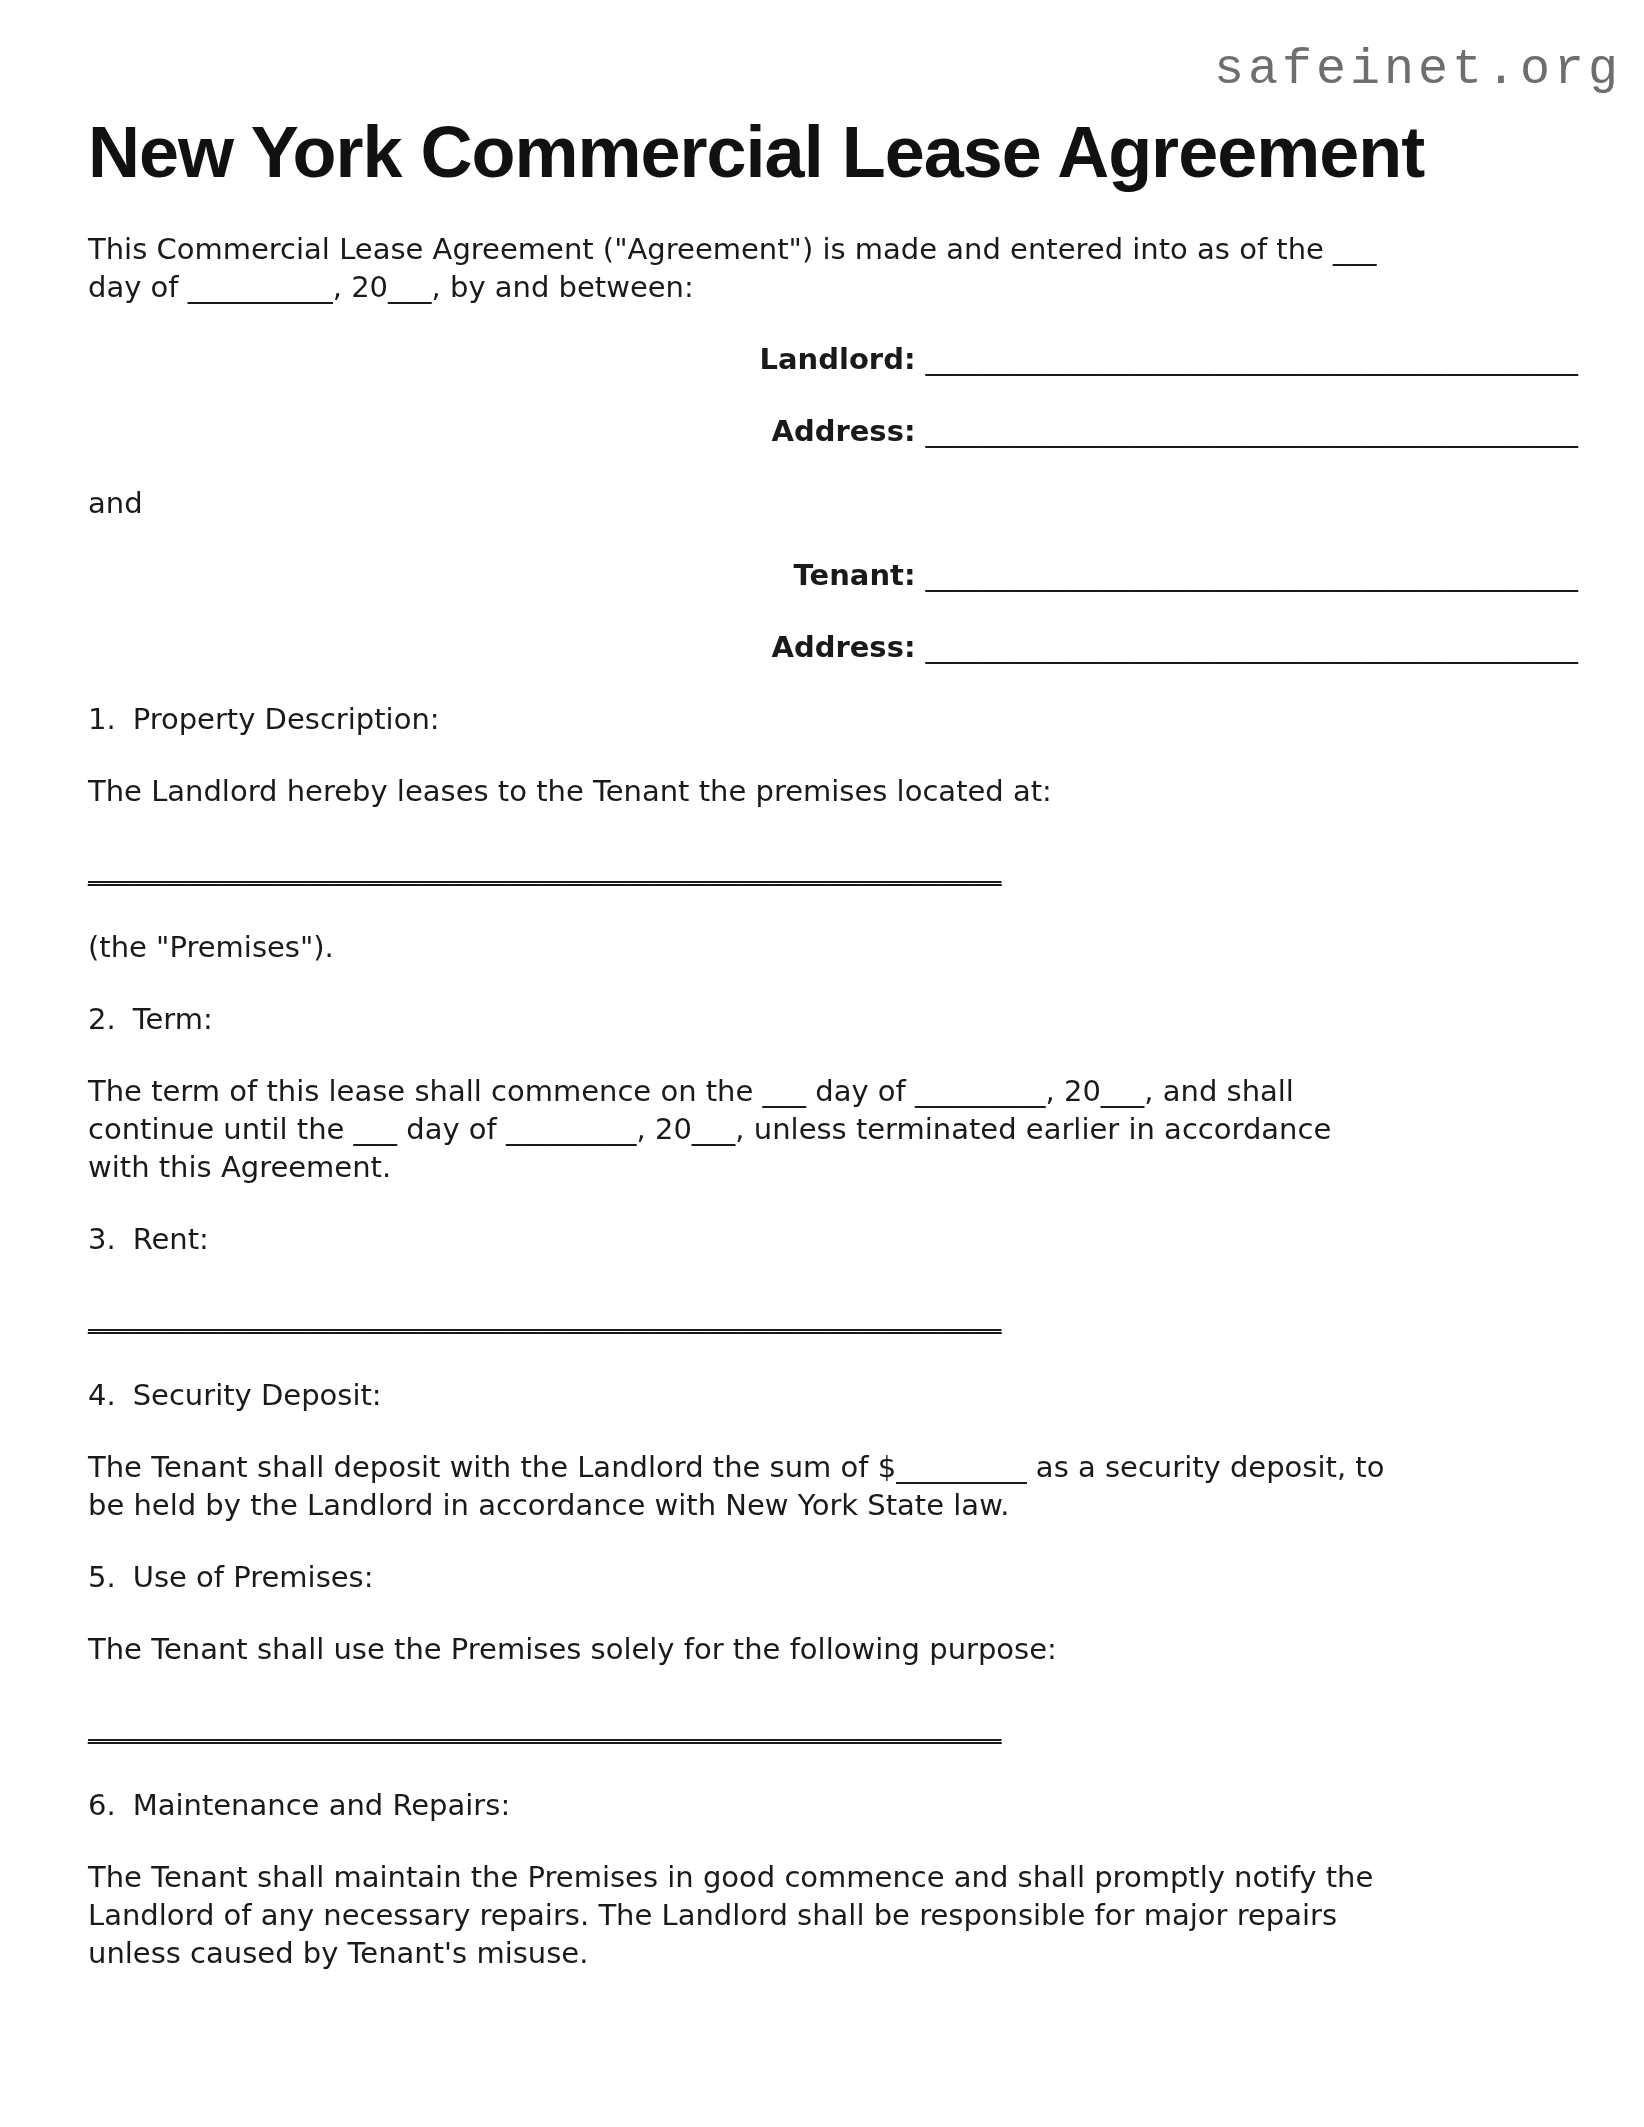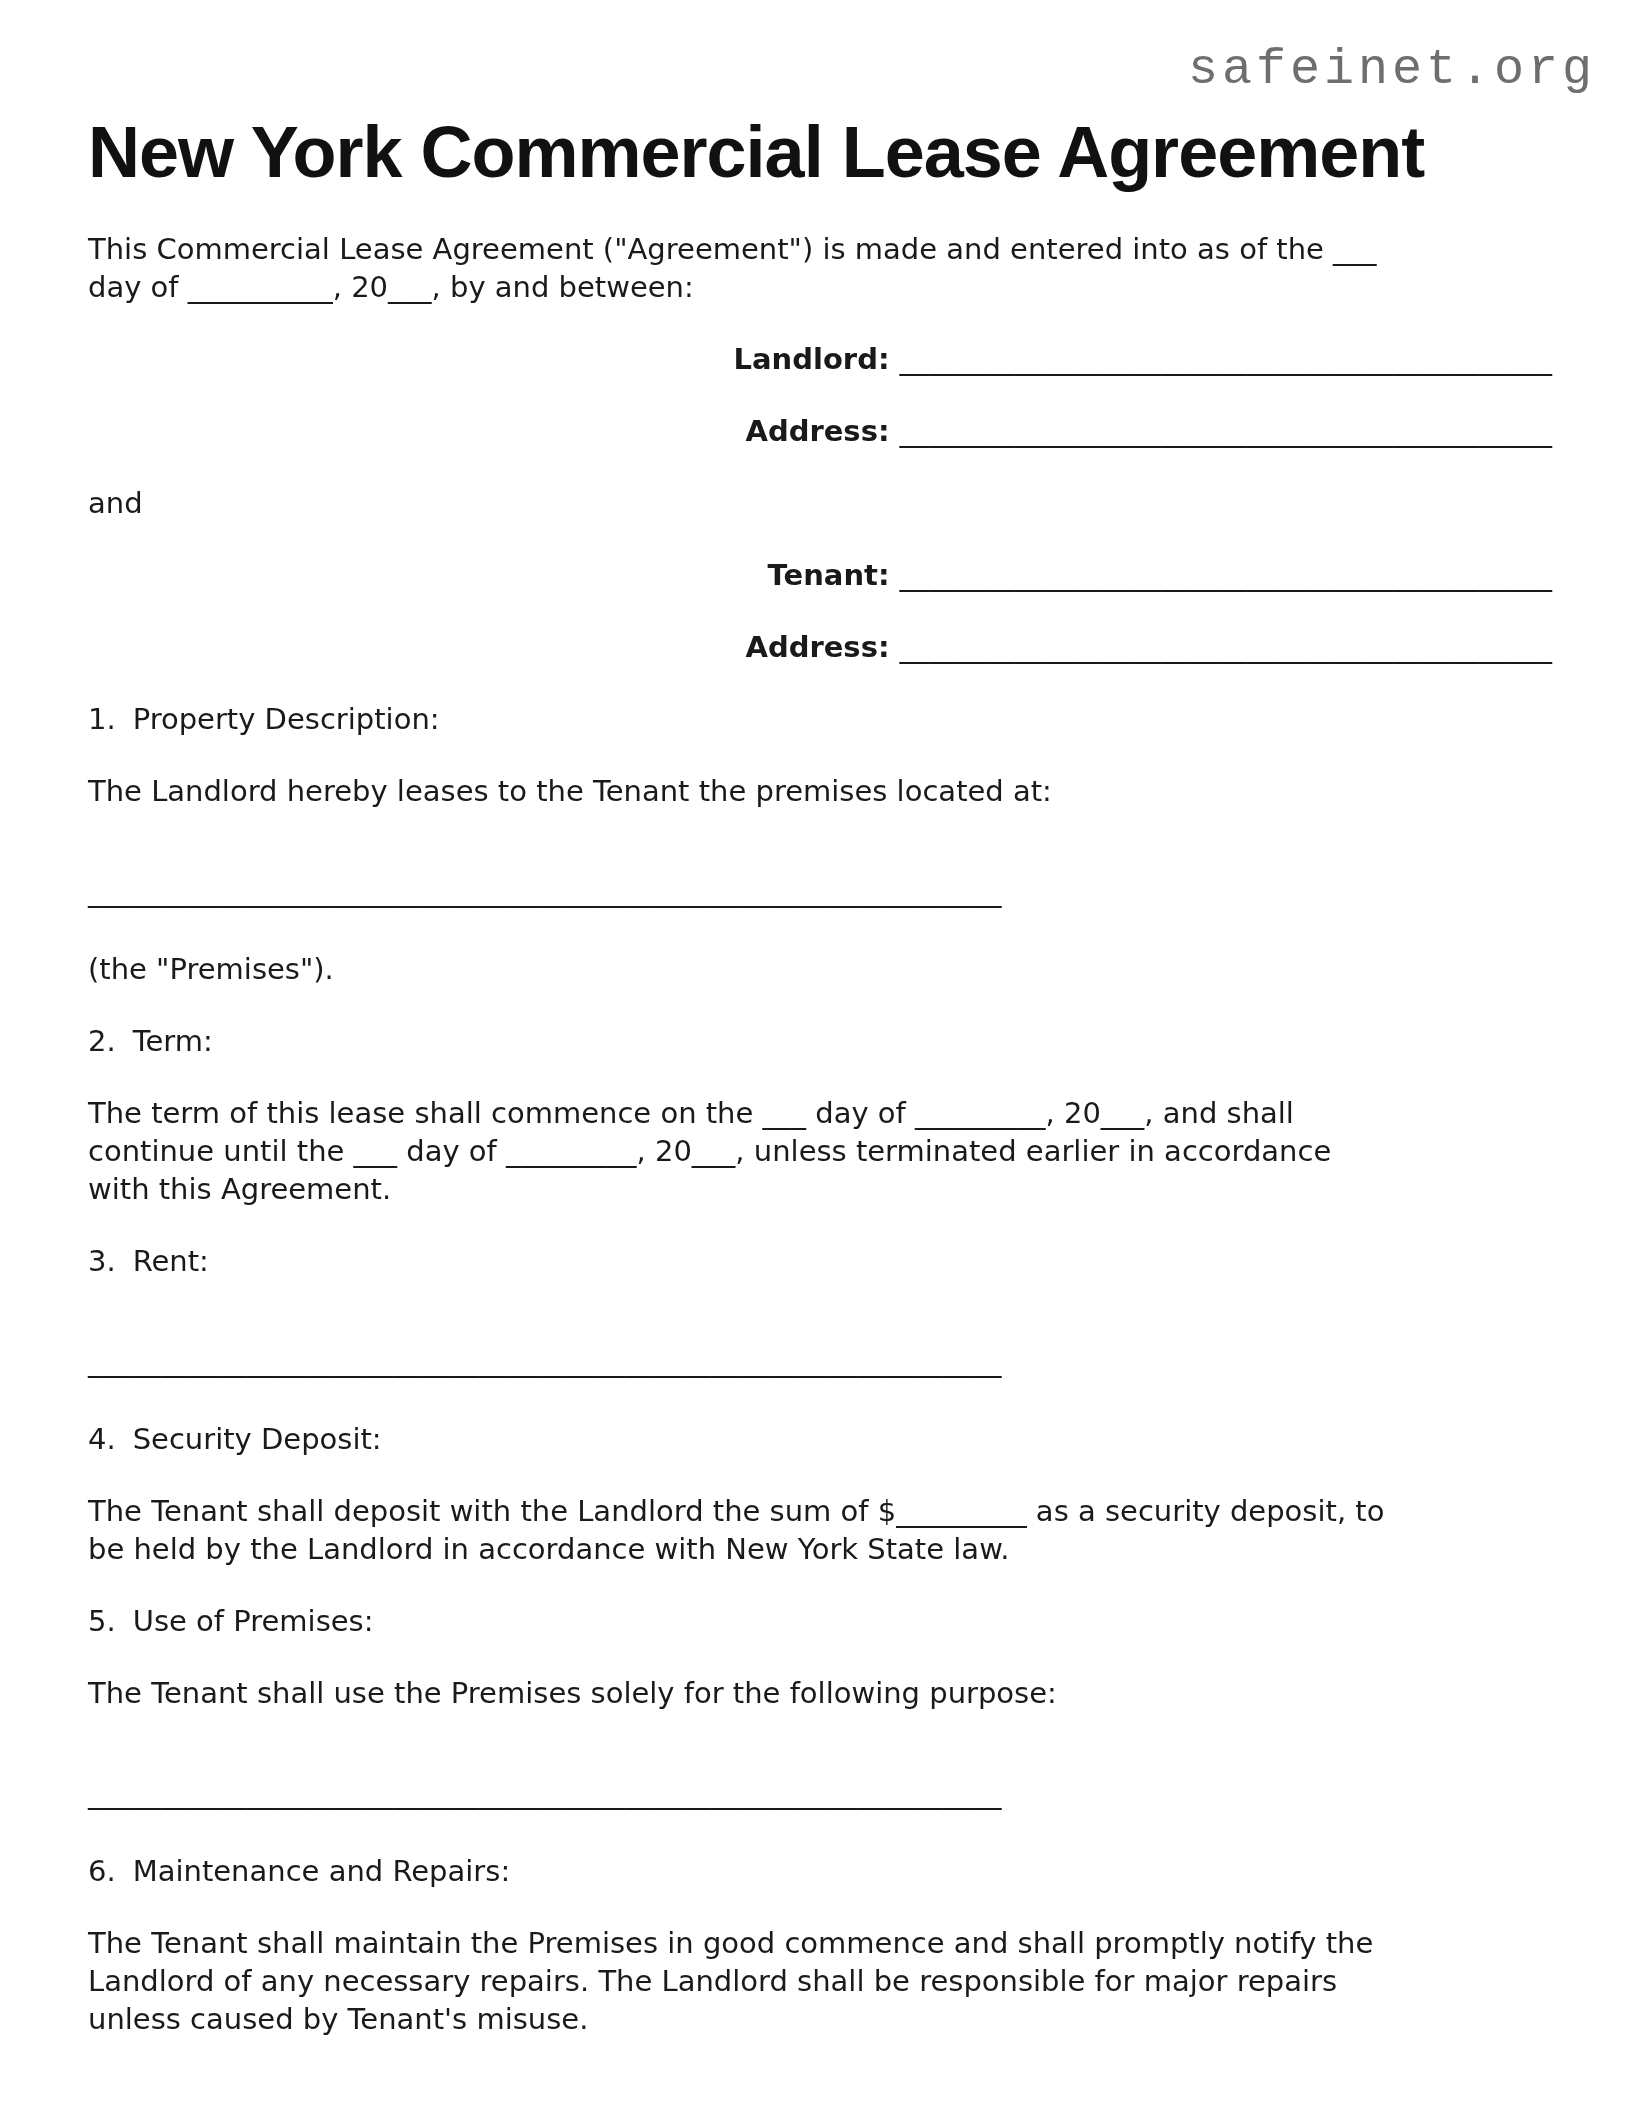--- a/index.html
+++ b/index.html
@@ -5,21 +5,21 @@
   html, body {
     margin: 0;
     padding: 0;
     background: #ffffff;
   }
   .page {
     position: relative;
     width: 1644px;
     height: 2059px;
     box-sizing: border-box;
-    padding: 40px 92px 0 88px;
+    padding: 40px 66px 0 88px;
     background: #ffffff;
     color: #1a1a1a;
     font-family: "DejaVu Sans", "Liberation Sans", sans-serif;
     font-size: 29px;
     overflow: hidden;
   }
   .brand {
     text-align: right;
     margin-right: -44px;
     font-family: "Liberation Mono", "DejaVu Sans Mono", monospace;
@@ -63,23 +63,24 @@
   }
   .section-number {
     margin-right: 9px;
     font-weight: normal;
   }
   .section-title {
     font-weight: normal;
     margin-left: 8px;
   }
   .blank-line {
-    margin: 62px 0 40px 0;
+    margin: 40px 0 40px 0;
     line-height: 38px;
     white-space: pre;
+    text-decoration: underline;
   }
 </style>
 </head>
 <body>
 
 <div class="page">
 
   <div class="brand">safeinet.org</div>
 
   <h1 class="title">New York Commercial Lease Agreement</h1>

